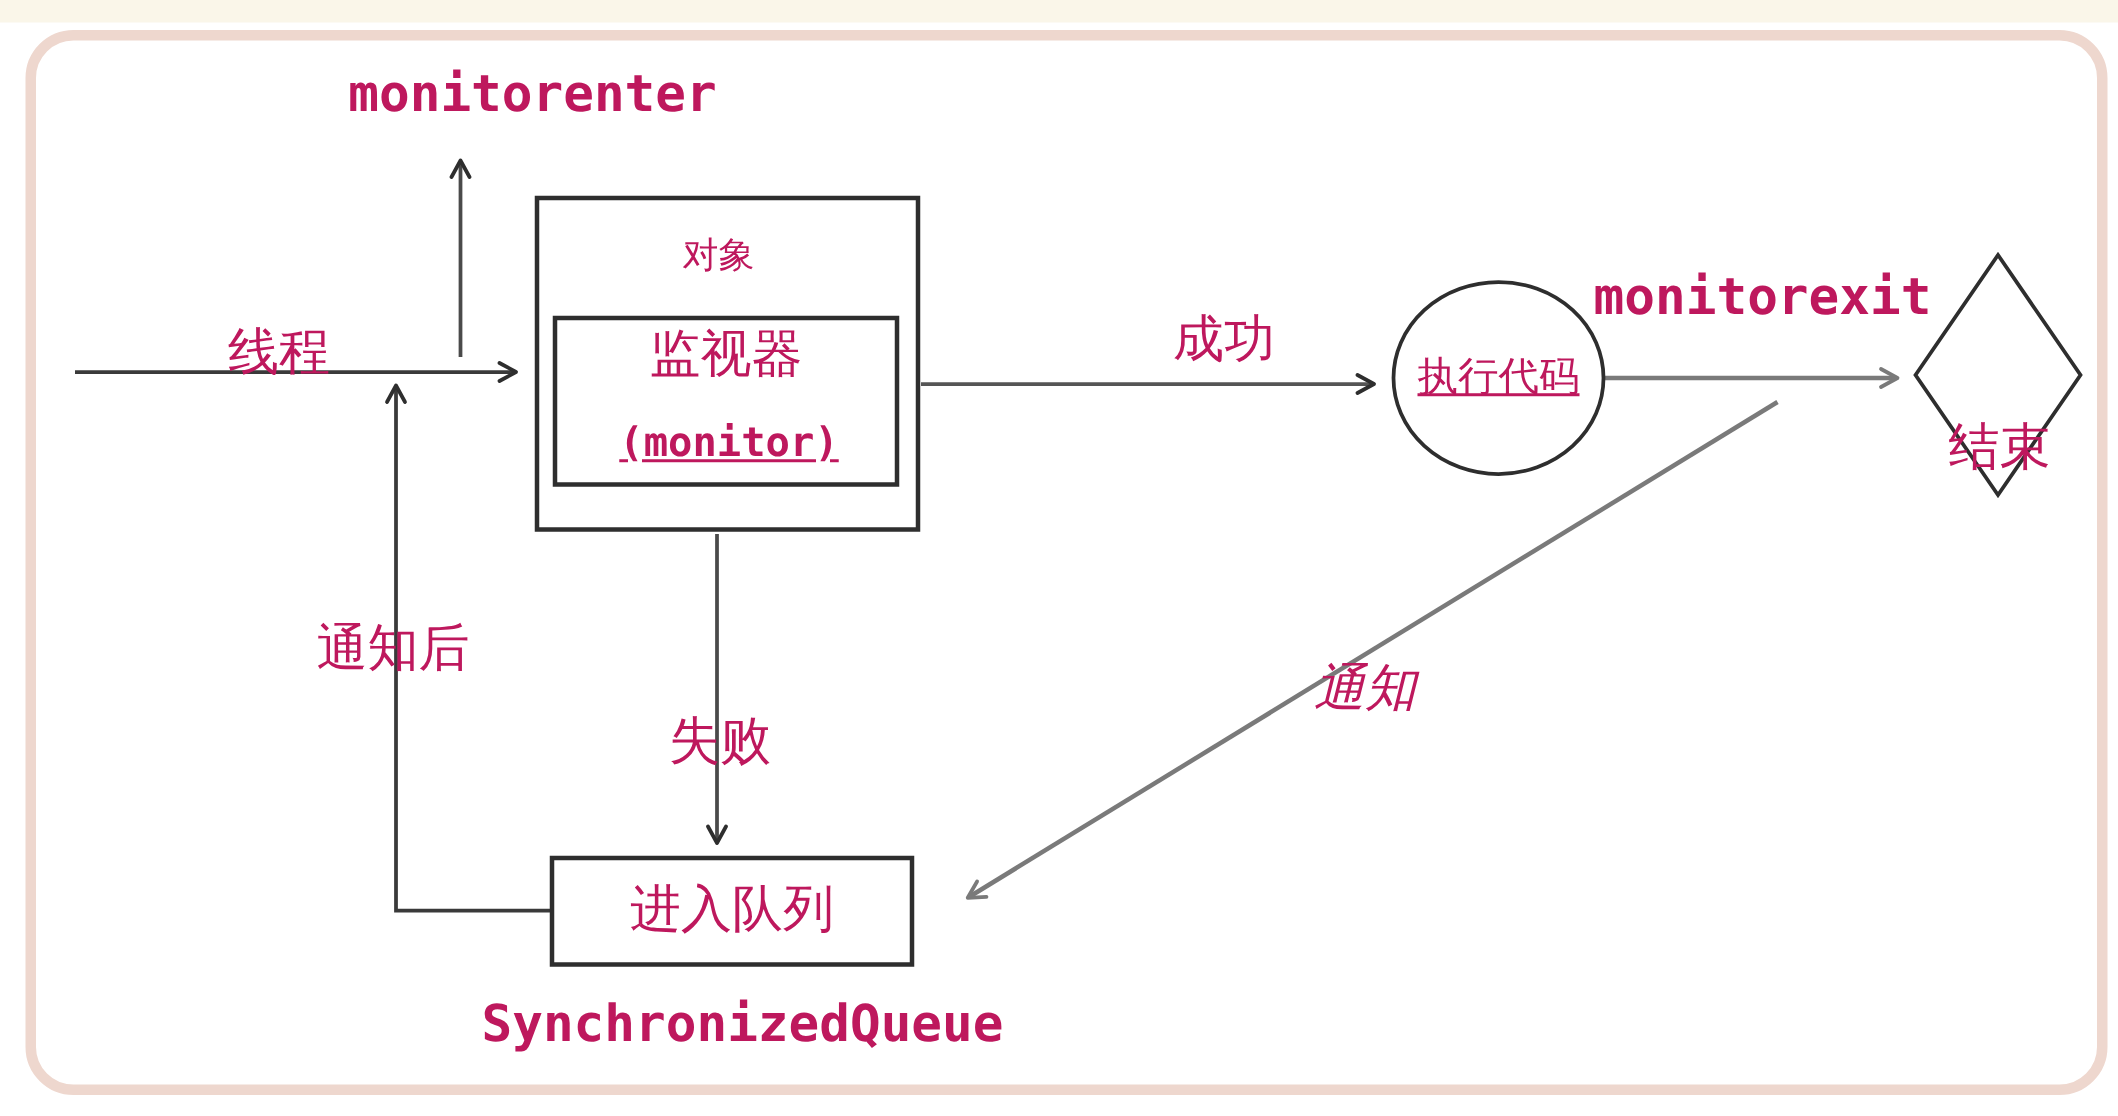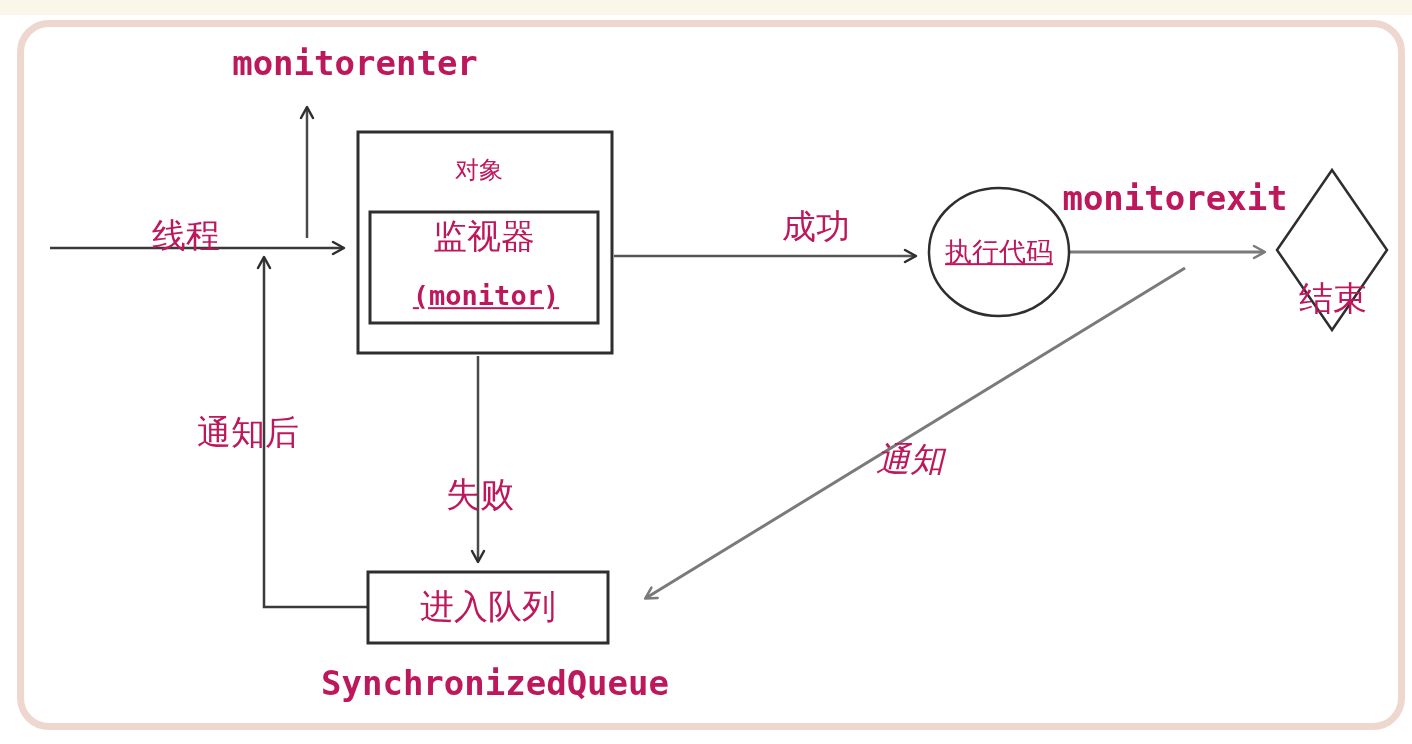--- a/index.html
+++ b/index.html
@@ -86,17 +86,17 @@
   <div class="label mono" style="left:355px; top:64px;">monitorenter</div>
   <div class="label" style="left:186px; top:221px;margin-top:15px;">线程</div>
   <div class="label sz35" style="left:479px; top:170px;">对象</div>
   <div class="label" style="left:484px; top:237px;">监视器</div>
   <div class="label mono sz33" style="left:486px; top:296px;">(monitor)</div>
   <div class="label" style="left:816px; top:227px;">成功</div>
   <div class="label sz33" style="left:999px; top:252px;">执行代码</div>
   <div class="label mono" style="left:1175px; top:199px;">monitorexit</div>
   <div class="label" style="left:1333px; top:252px;margin-top:47px;">结束</div>
   <div class="label" style="left:480px; top:451px;margin-top:44px;">失败</div>
-  <div class="label" style="left:248px; top:433px;font-family:Liberation Serif, serif;">通知后</div>
+  <div class="label" style="left:262px; top:433px;font-family:Liberation Serif, serif;">通知后</div>
   <div class="label" style="left:910px; top:460px;font-style:italic;">通知</div>
   <div class="label mono" style="left:495px; top:684px;">SynchronizedQueue</div>
   <div class="label" style="left:488px; top:607px;">进入队列</div>
 </div>
 
 </body></html>

